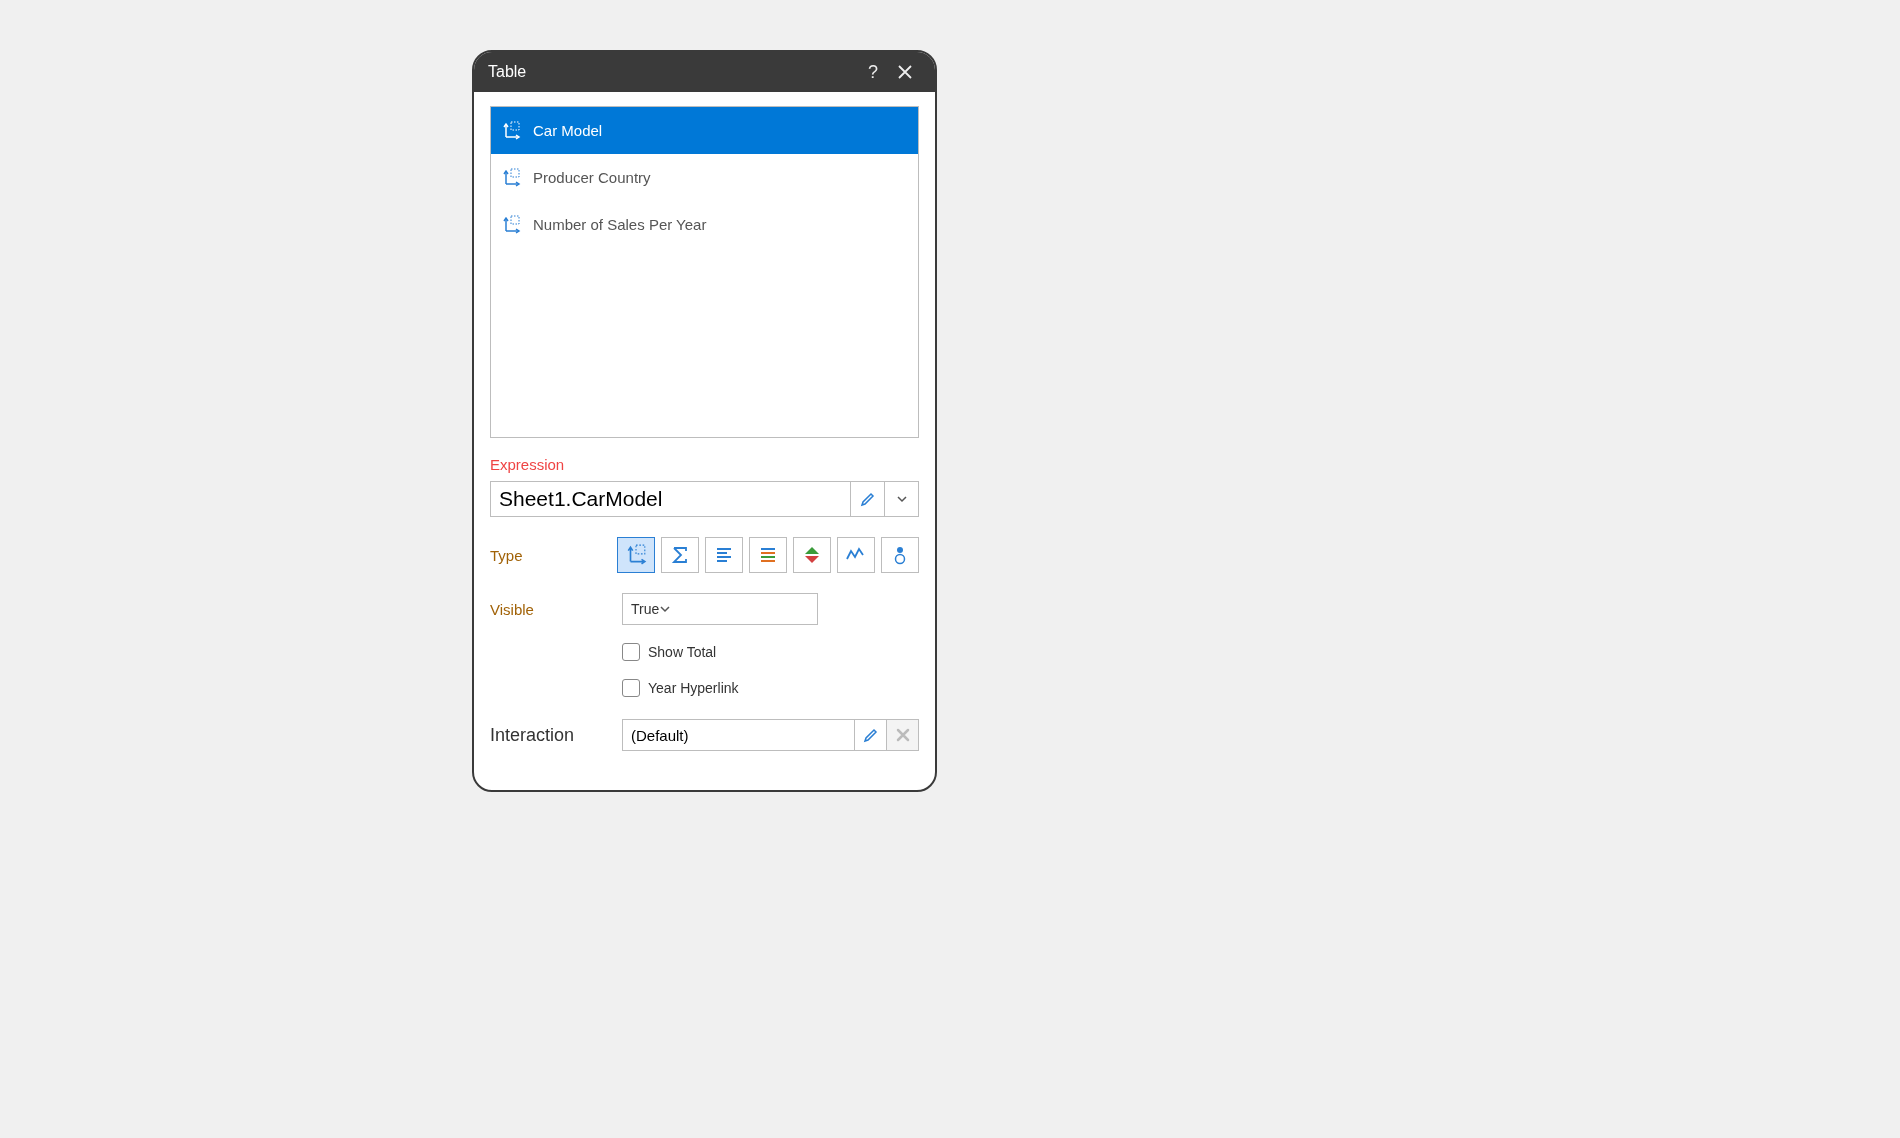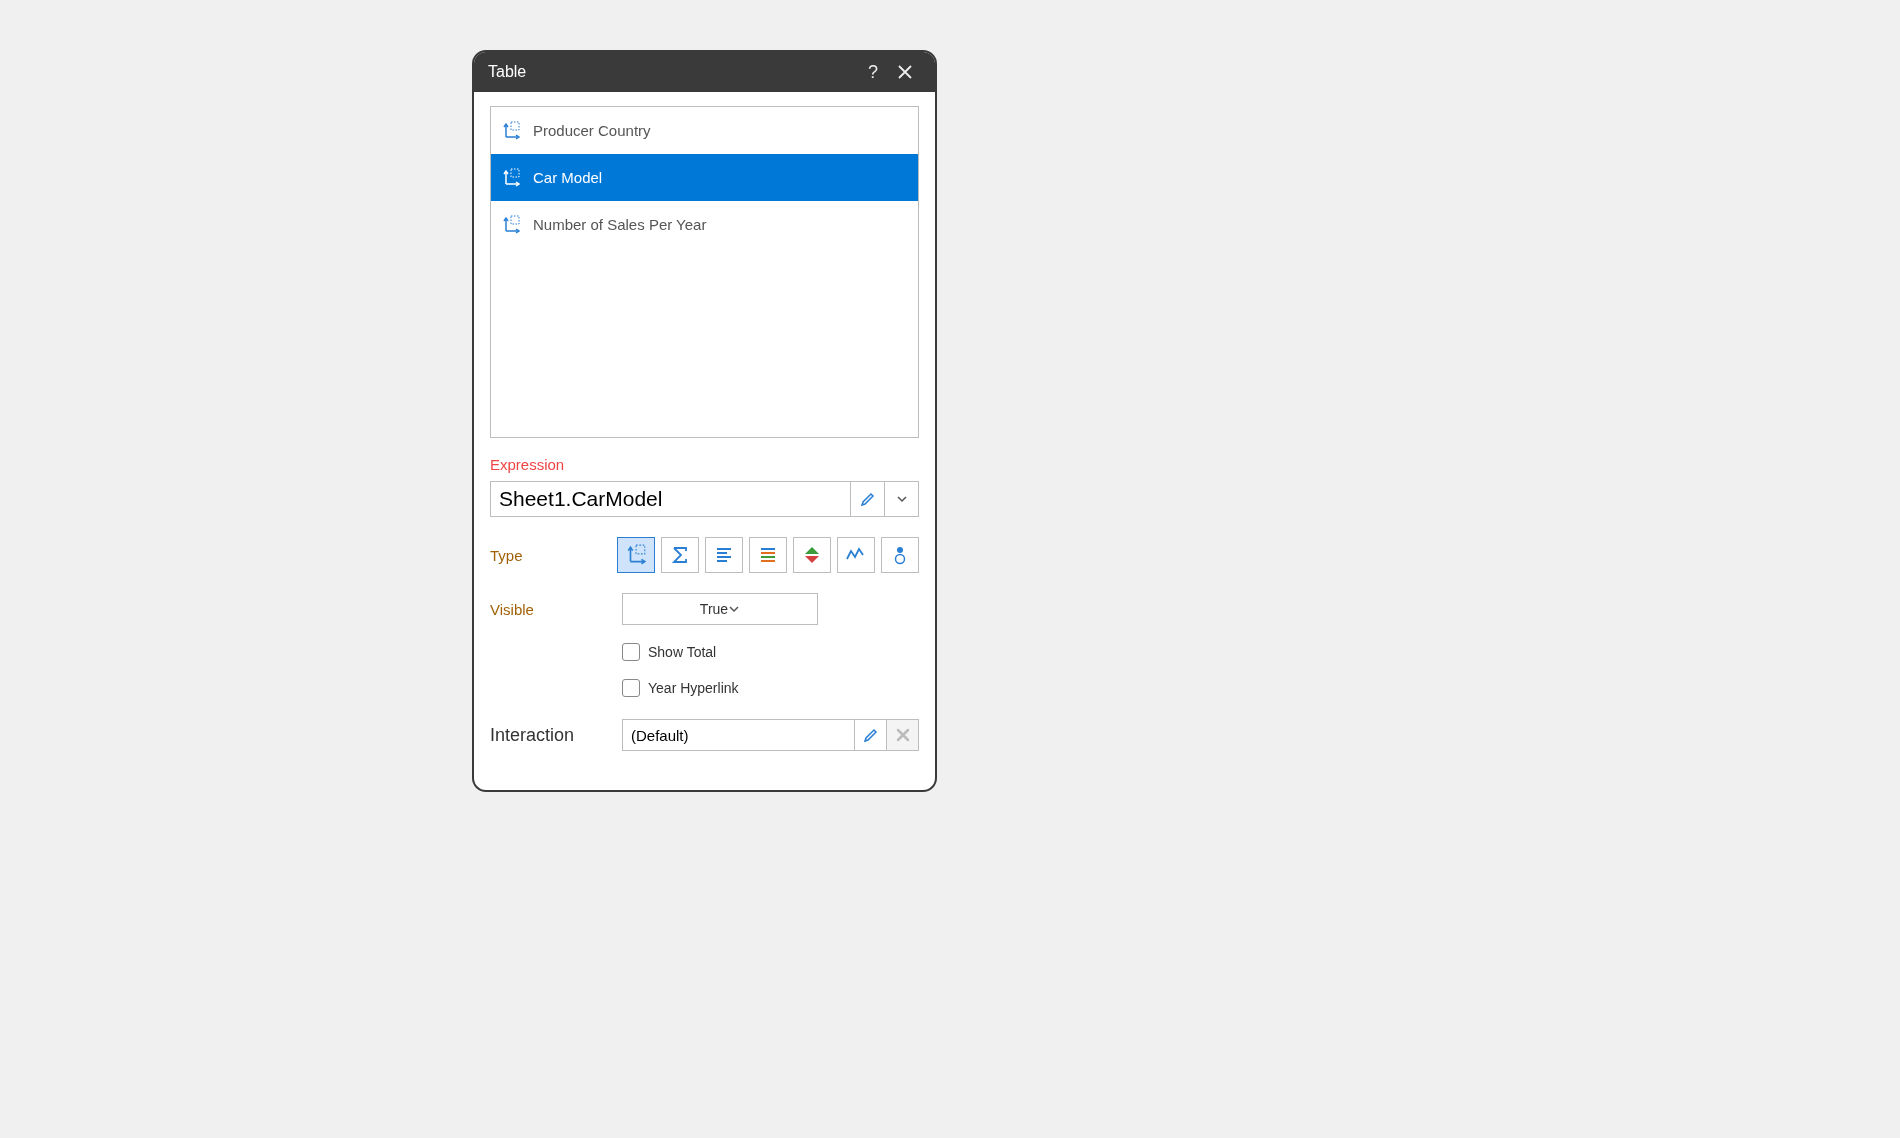--- a/index.html
+++ b/index.html
@@ -14,21 +14,21 @@
     position: relative;
   }
   .dialog {
     position: absolute;
     left: 472px;
     top: 50px;
     width: 465px;
     height: 742px;
     background: #fff;
     border: 2px solid #3a3a3a;
-    border-radius: 14px;
+    border-radius: 20px;
     overflow: hidden;
     display: flex;
     flex-direction: column;
   }
   .titlebar {
     background: #3a3a3a;
     color: #fff;
     display: flex;
     align-items: center;
     height: 40px;
@@ -136,21 +136,21 @@
   }
   .select-box {
     width: 196px;
     height: 32px;
     border: 1px solid #bdbdbd;
     display: flex;
     align-items: center;
     padding: 0 8px;
     background: #fff;
     cursor: pointer;
-    justify-content: center;
+    justify-content: flex-start;
   }
   .checkbox-row {
     display: flex;
     align-items: center;
     margin-left: 132px;
     margin-top: 18px;
     cursor: pointer;
   }
   .checkbox-box {
     width: 18px;
@@ -208,35 +208,35 @@
     <div class="close">
       <svg width="16" height="16" viewBox="0 0 16 16">
           <path d="M2 2 L14 14 M14 2 L2 14" stroke="#eee" stroke-width="1.8" fill="none"></path>
         </svg>
     </div>
   </div>
 
   <div class="body">
 
     <div class="field-list">
+      <div class="field-item selected">
+        <svg class="dim-icon" viewBox="0 0 20 20">
+          <rect x="10" y="1" width="8" height="8" fill="none" stroke="#fff" stroke-width="1" stroke-dasharray="1.5 1.5"></rect>
+          <path d="M5 16 L5 4 M5 16 L17 16" stroke="#fff" stroke-width="1.5" fill="none"></path>
+          <path d="M3 6 L5 3 L7 6 M15 14 L18 16 L15 18" stroke="#fff" stroke-width="1.5" fill="none"></path>
+        </svg>
+        <span class="label">Car Model</span>
+      </div>
       <div class="field-item">
         <svg class="dim-icon" viewBox="0 0 20 20">
           <rect x="10" y="1" width="8" height="8" fill="none" stroke="#2a7fd4" stroke-width="1" stroke-dasharray="1.5 1.5"></rect>
           <path d="M5 16 L5 4 M5 16 L17 16" stroke="#2a7fd4" stroke-width="1.5" fill="none"></path>
           <path d="M3 6 L5 3 L7 6 M15 14 L18 16 L15 18" stroke="#2a7fd4" stroke-width="1.5" fill="none"></path>
         </svg>
         <span class="label">Producer Country</span>
-      </div>
-      <div class="field-item selected">
-        <svg class="dim-icon" viewBox="0 0 20 20">
-          <rect x="10" y="1" width="8" height="8" fill="none" stroke="#fff" stroke-width="1" stroke-dasharray="1.5 1.5"></rect>
-          <path d="M5 16 L5 4 M5 16 L17 16" stroke="#fff" stroke-width="1.5" fill="none"></path>
-          <path d="M3 6 L5 3 L7 6 M15 14 L18 16 L15 18" stroke="#fff" stroke-width="1.5" fill="none"></path>
-        </svg>
-        <span class="label">Car Model</span>
       </div>
       <div class="field-item">
         <svg class="dim-icon" viewBox="0 0 20 20">
           <rect x="10" y="1" width="8" height="8" fill="none" stroke="#2a7fd4" stroke-width="1" stroke-dasharray="1.5 1.5"></rect>
           <path d="M5 16 L5 4 M5 16 L17 16" stroke="#2a7fd4" stroke-width="1.5" fill="none"></path>
           <path d="M3 6 L5 3 L7 6 M15 14 L18 16 L15 18" stroke="#2a7fd4" stroke-width="1.5" fill="none"></path>
         </svg>
         <span class="label">Number of Sales Per Year</span>
       </div>
     </div>

